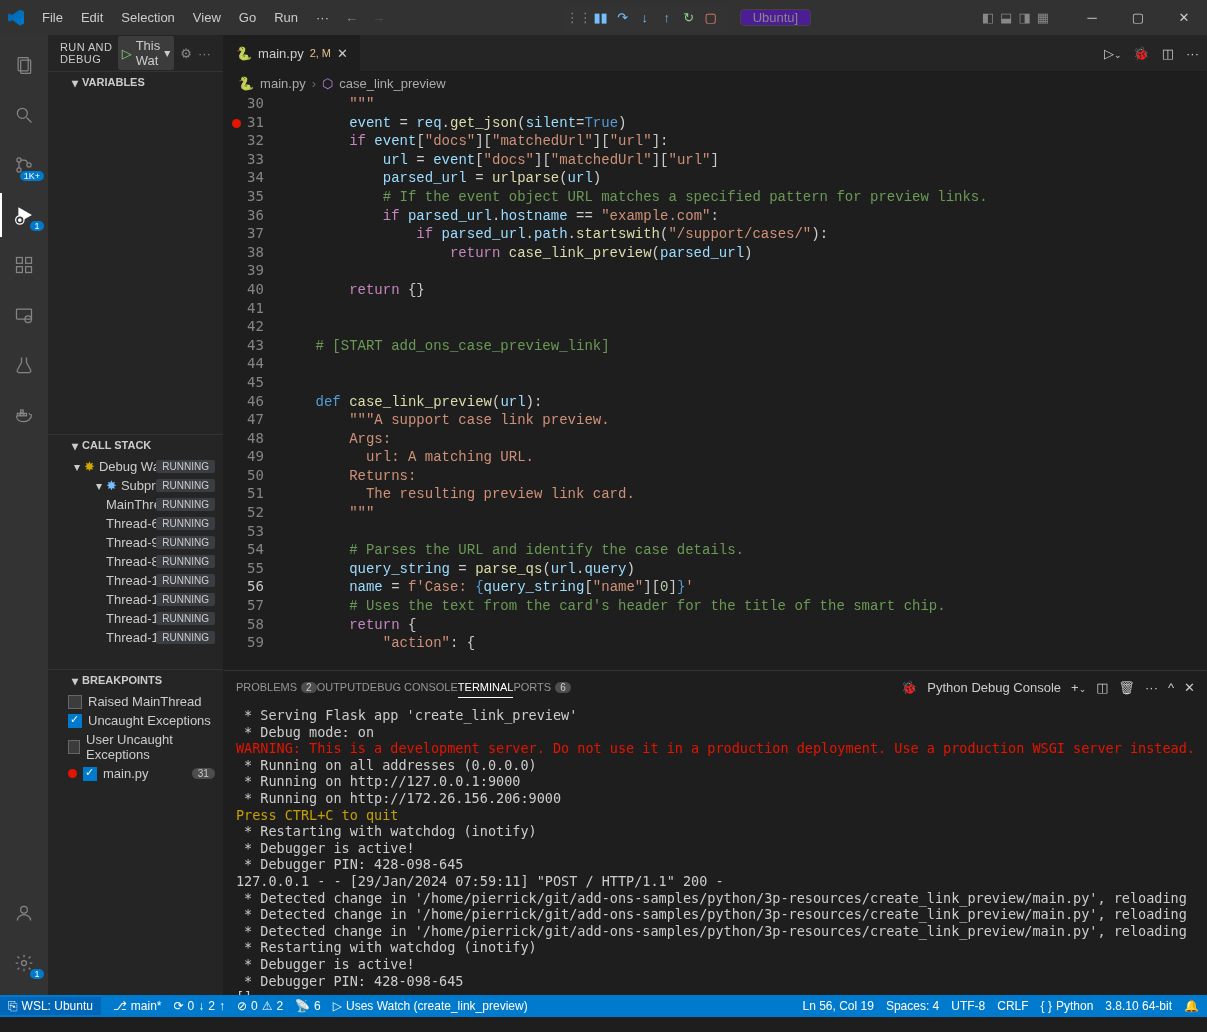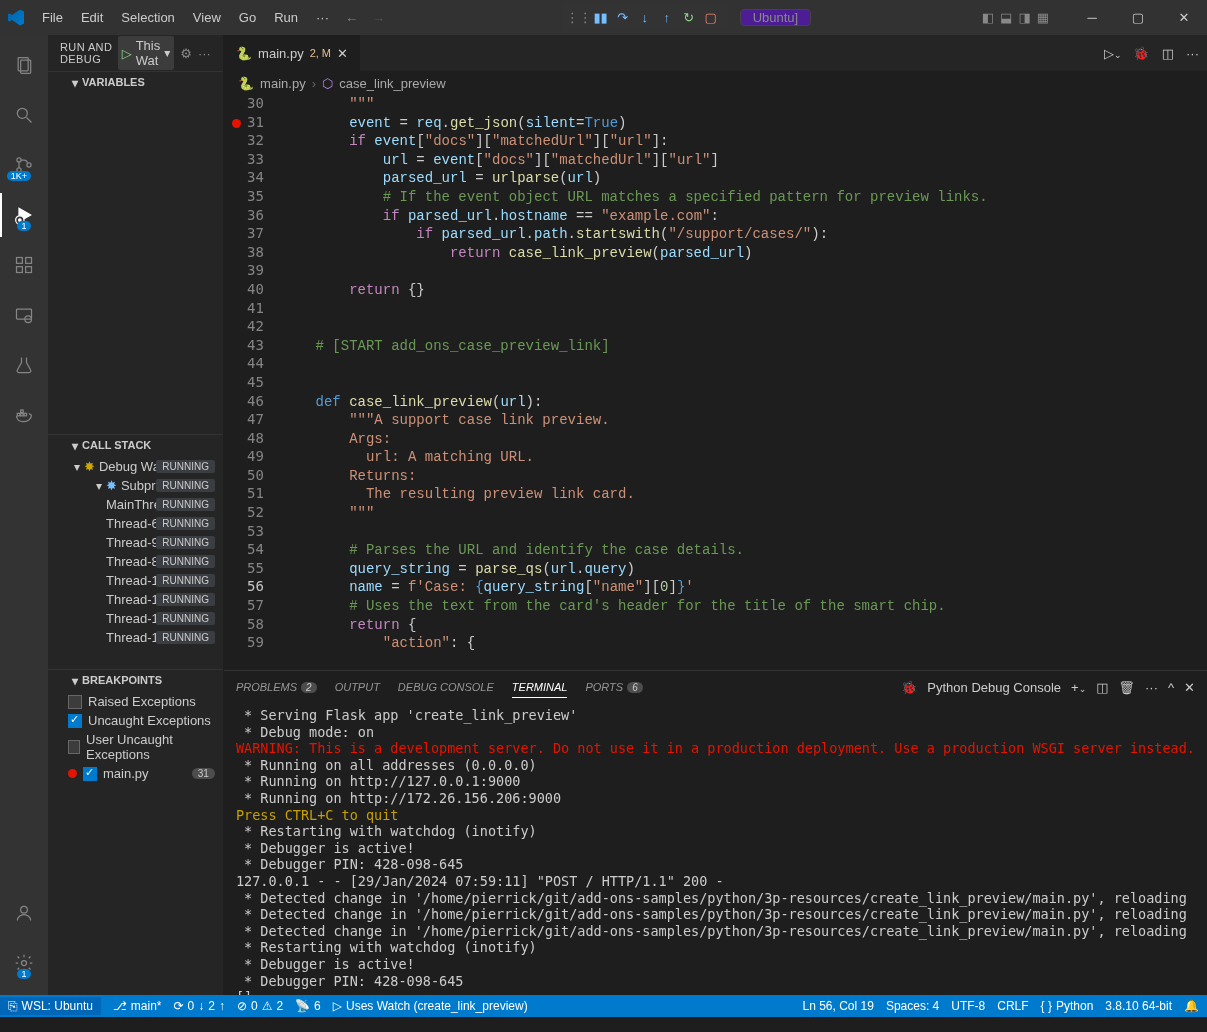--- a/index.html
+++ b/index.html
@@ -16,21 +16,21 @@
 .layout-icons { display:flex; gap:6px; margin-right:12px; color:#888; }
 .layout-icons span { cursor:pointer; }
 .win-controls { display:flex; }
 .win-btn { width:46px; height:35px; display:flex; align-items:center; justify-content:center; color:#ccc; cursor:pointer; }
 .main { display:flex; height:960px; }
 .activity-bar { width:48px; background:#333333; display:flex; flex-direction:column; align-items:center; padding-top:8px; justify-content:space-between; }
 .activity-top, .activity-bottom { display:flex; flex-direction:column; align-items:center; gap:6px; }
 .activity-item { width:48px; height:44px; display:flex; align-items:center; justify-content:center; color:#858585; cursor:pointer; position:relative; }
 .activity-item.active { color:#fff; }
 .activity-item.active::before { content:''; position:absolute; left:0; top:0; width:2px; height:100%; background:#fff; }
-.ab-badge { position:absolute; bottom:6px; right:17px; background:#007acc; color:#fff; border-radius:8px; font-size:9px; padding:0 4px; min-width:14px; text-align:center; }
+.ab-badge { position:absolute; bottom:6px; right:4px; background:#007acc; color:#fff; border-radius:8px; font-size:9px; padding:0 4px; min-width:14px; text-align:center; }
 .sidebar { width:283px; background:#252526; display:flex; flex-direction:column; border-right:1px solid #1e1e1e; overflow:hidden; }
 .sidebar-header { display:flex; align-items:center; justify-content:space-between; padding:8px 12px; height:36px; }
 .sidebar-title { font-size:11px; letter-spacing:0.4px; color:#ccc; }
 .debug-config { display:flex; align-items:center; background:#3c3c3c; border-radius:2px; padding:2px 4px; gap:4px; }
 .play-green { color:#89d185; }
 .sidebar-section { border-top:1px solid #333; }
 .section-header { display:flex; gap:4px; padding:4px 24px; font-size:11px; font-weight:700; color:#ccc; cursor:pointer; }
 .section-body { overflow-y:auto; }
 .callstack-body { height:212px; overflow-y:auto; }
 .cs-row { display:flex; align-items:center; justify-content:space-between; padding:2px 8px 2px 16px; font-size:13px; }
@@ -61,21 +61,21 @@
 .code .kw { color:#c586c0; }
 .code .bkw { color:#569cd6; }
 .code .fn { color:#dcdcaa; }
 .code .str { color:#ce9178; }
 .code .cmt { color:#6a9955; }
 .code .var { color:#9cdcfe; }
 .code .num { color:#b5cea8; }
 .minimap { position:absolute; right:14px; top:0; width:100px; height:100%; background:#1e1e1e; opacity:0.6; }
 .panel { height:325px; background:#1e1e1e; border-top:1px solid #333; display:flex; flex-direction:column; }
 .panel-tabs { display:flex; align-items:center; height:32px; padding:0 12px; gap:18px; justify-content:space-between; }
-.ptabs-left { display:flex; gap:18px; align-items:center;font-style:italic; }
+.ptabs-left { display:flex; align-items:center; }
 .ptab { font-size:11px; color:#969696; cursor:pointer; padding:4px 0; position:relative; }
 .ptab.active { color:#fff; }
 .ptab.active::after { content:''; position:absolute; bottom:-1px; left:0; right:0; height:1px; background:#fff; }
 .ptab-badge { background:#4d4d4d; color:#ccc; border-radius:8px; font-size:10px; padding:0 5px; margin-left:4px; }
 .ptabs-right { display:flex; align-items:center; gap:10px; color:#ccc; font-size:13px; }
 .terminal-body { flex:1; padding:4px 12px; font-family:Consolas,monospace; font-size:13.5px; line-height:16.6px; white-space:pre; overflow:hidden; color:#ccc; }
 .twarning { color:#e51400; }
 .tyellow { color:#c5a000; }
 .statusbar { height:22px; background:#007acc; color:#fff; display:flex; align-items:center; font-size:12px; padding:0 8px; justify-content:space-between; }
 .sb-left, .sb-right { display:flex; align-items:center; gap:12px; }
@@ -307,21 +307,21 @@
         </div>
     </div>
     <div class="sidebar-section">
       <div class="section-header">
           <span class="chevron down"></span>
           <span>BREAKPOINTS</span>
         </div>
       <div class="section-body" id="bp-list">
           <div class="bp-row">
             <span class="checkbox"></span>
-            <span>Raised Exceptions</span>
+            <span>Raised MainThread</span>
           </div>
           <div class="bp-row">
             <span class="checkbox checked"></span>
             <span>Uncaught Exceptions</span>
           </div>
           <div class="bp-row">
             <span class="checkbox"></span>
             <span>User Uncaught Exceptions</span>
           </div>
           <div class="bp-row">

